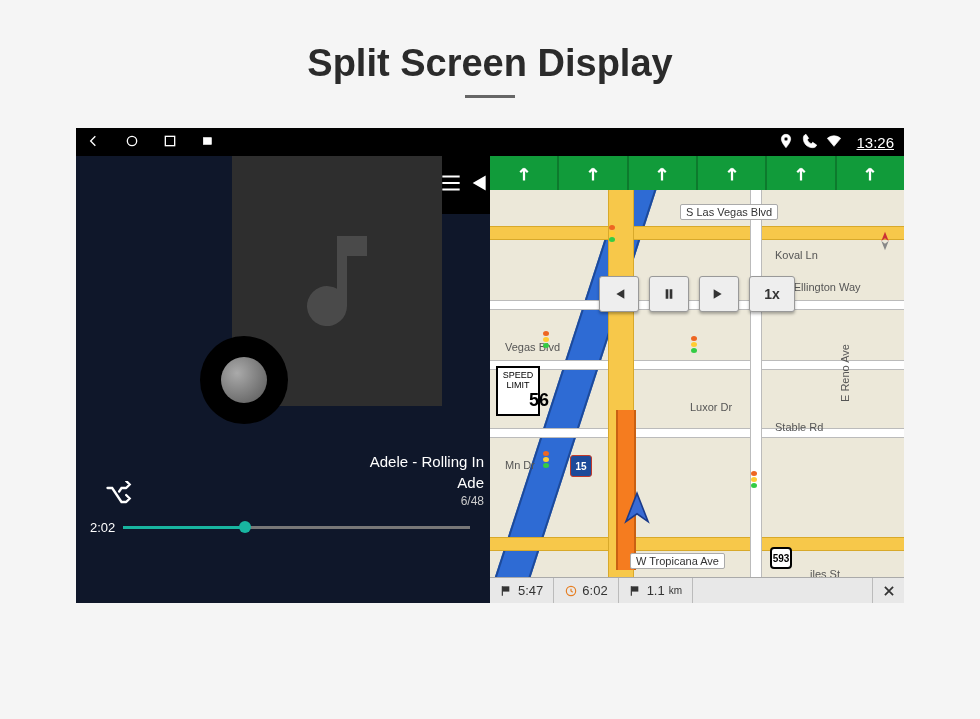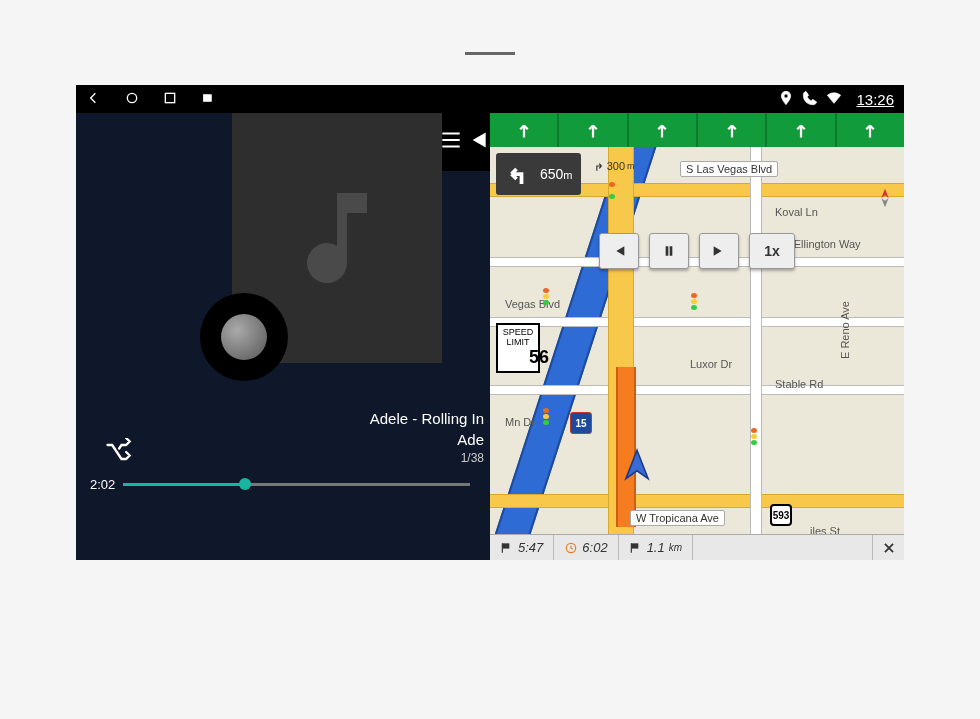--- a/index.html
+++ b/index.html
@@ -295,40 +295,40 @@
     display: flex; align-items: center;
     font-size: 13px;
     color: #333;
     z-index: 9;
   }
   .nav-bottom .seg {
     display: flex; align-items: center; gap: 4px;
     padding: 0 10px;
     border-right: 1px solid #bbb;
     height: 100%;
-    font-style: italic;
   }
   .nav-bottom .seg:last-of-type { border-right: none; }
   .nav-bottom svg { width: 14px; height: 14px; }
   .nav-close {
     margin-left: auto;
     width: 32px; height: 100%;
     display:flex; align-items:center; justify-content:center;
     border-left: 1px solid #bbb;
   }
   .north {
     position:absolute; right:8px; top:40px;
     width:22px; height:22px;
     z-index:7;
   }
 </style>
 </head>
 <body>
 
 <div class="header">
+  <div class="title">Split Screen Display</div>
   <div class="title-underline"></div>
 </div>
 
 <div class="device">
 
   <div class="statusbar">
     <div class="left">
       <span>
         <svg viewBox="0 0 24 24">
             <path d="M14 5l-7 7 7 7" fill="none" stroke="#fff" stroke-width="2"></path>
@@ -386,21 +386,21 @@
 
       <div class="shuffle-row">
         <svg viewBox="0 0 24 24">
             <path d="M3 6h4l8 12h4m0-12h-4l-2 3m6 9l3-3-3-3m0-6l3-3-3-3" stroke-linecap="round"></path>
           </svg>
       </div>
 
       <div class="music-meta">
         <div>Adele - Rolling In</div>
         <div>Ade</div>
-        <div class="trackcount">1/38</div>
+        <div class="trackcount">6/48</div>
       </div>
 
       <div class="progress-wrap">
         <span class="time-elapsed">2:02</span>
         <div class="progress-track">
           <div class="progress-fill"></div>
           <div class="progress-thumb"></div>
         </div>
       </div>
 
@@ -515,35 +515,20 @@
         </div>
 
         <div class="north">
           <svg viewBox="0 0 24 24">
               <path d="M12 2l4 10-4-3-4 3z" fill="#c33"></path>
               <path d="M12 22l-4-10 4 3 4-3z" fill="#888"></path>
             </svg>
         </div>
       </div>
 
-      <div class="turn-panel">
-        <svg viewBox="0 0 24 24">
-            <path d="M14 20v-8H6m0 0l4-4M6 12l4 4" stroke="#fff" stroke-width="3" fill="none"></path>
-          </svg>
-        <span>
-          <span class="turn-dist">650</span><span style="font-size:11px">m</span>
-        </span>
-        <div class="turn-next">
-          <svg viewBox="0 0 24 24">
-              <path d="M10 20v-8h8m0 0l-4-4m4 4l-4 4" stroke="#333" stroke-width="2" fill="none"></path>
-            </svg>
-          <span>300</span>
-            <span style="font-size:9px">m</span>
-        </div>
-      </div>
 
       <div class="nav-media">
         <div class="nav-btn">
           <svg viewBox="0 0 24 24">
               <path d="M6 5v14M20 5L8 12l12 7z"></path>
             </svg>
         </div>
         <div class="nav-btn">
           <svg viewBox="0 0 24 24">
               <path d="M7 5h4v14H7zM13 5h4v14h-4z"></path>

